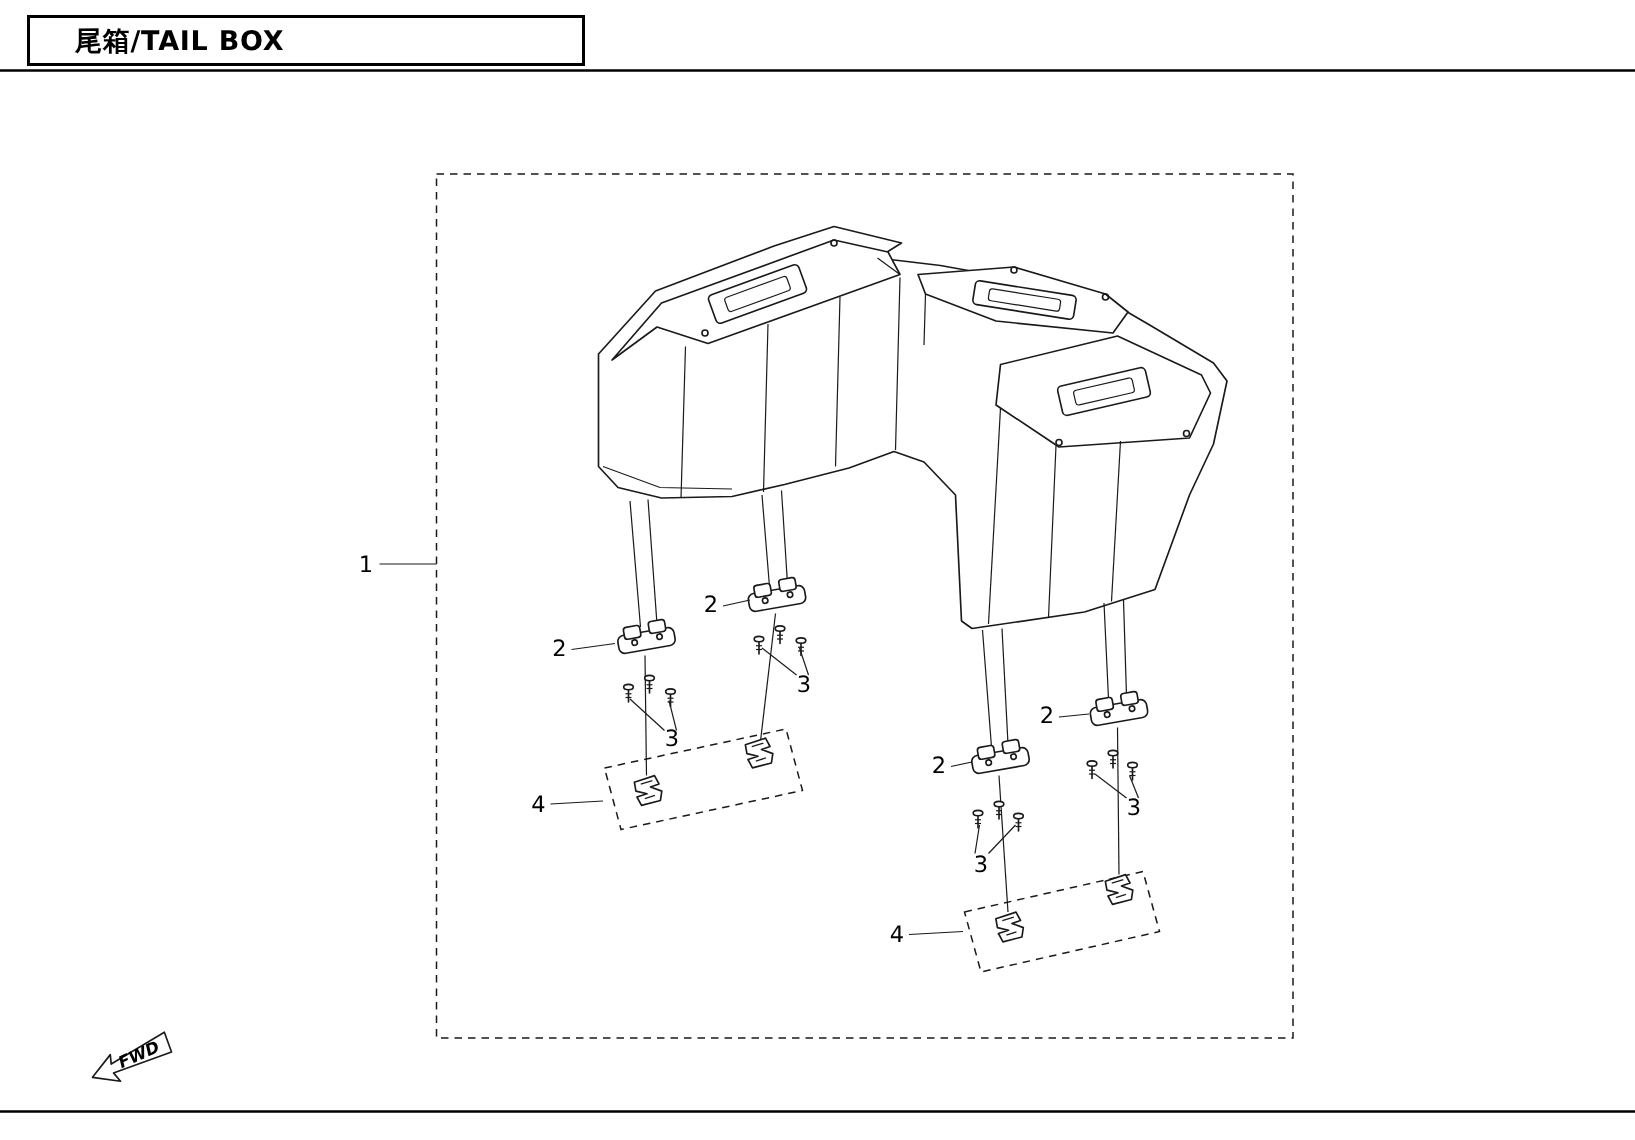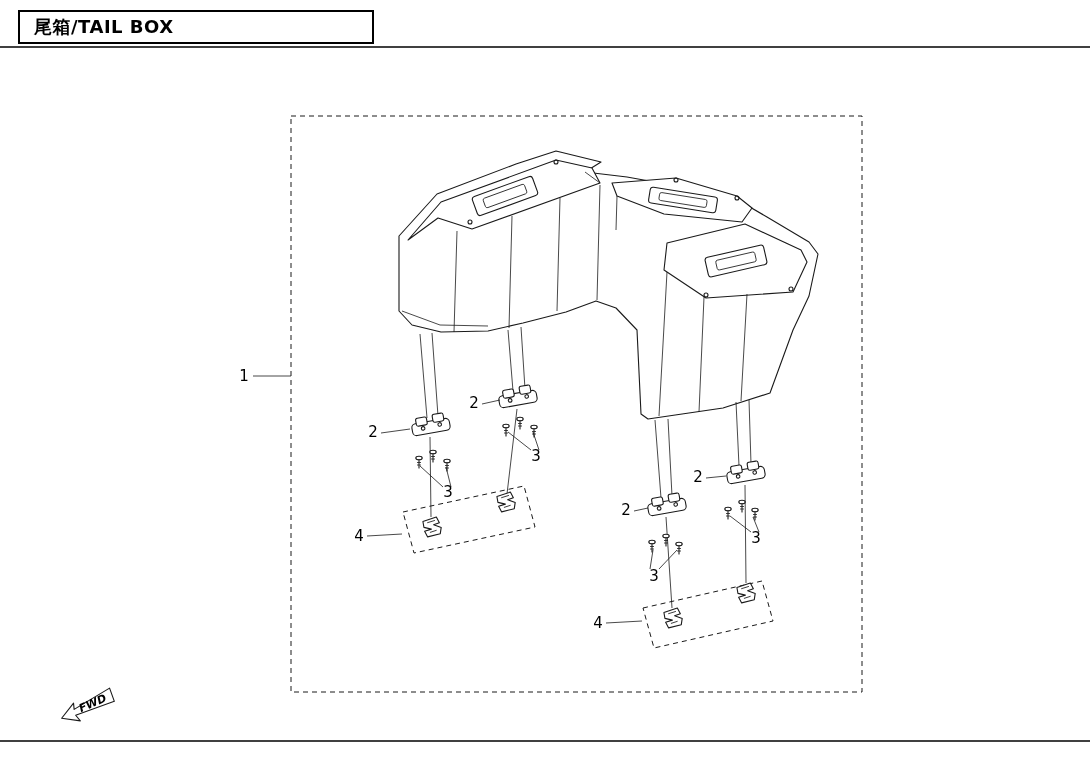--- a/index.html
+++ b/index.html
@@ -8,21 +8,21 @@
     width:1090px;height:760px;
     background:#fff;
     font-family:"DejaVu Sans","Liberation Sans",sans-serif;
     overflow:hidden;
   }
   .title-box{
     position:absolute;left:18px;top:10px;
     width:338px;height:30px;
     border:2px solid #000;
     display:flex;align-items:center;
-    padding-left:14px;
+    padding-left:30px;
     font-size:18px;font-weight:bold;color:#000;
     background:#fff;z-index:2;
     letter-spacing:.5px;
   }
   svg{position:absolute;left:0;top:0;z-index:1;}
   .ln{fill:none;stroke:#1a1a1a;stroke-width:1.1;stroke-linejoin:round;stroke-linecap:round;}
   .fw{fill:#fff;stroke:#1a1a1a;stroke-width:1.1;stroke-linejoin:round;stroke-linecap:round;}
   .thin{fill:none;stroke:#1a1a1a;stroke-width:0.8;}
   .dash{fill:none;stroke:#1a1a1a;stroke-width:1;stroke-dasharray:5 4;}
   .rule{stroke:#000;stroke-width:1.6;}

